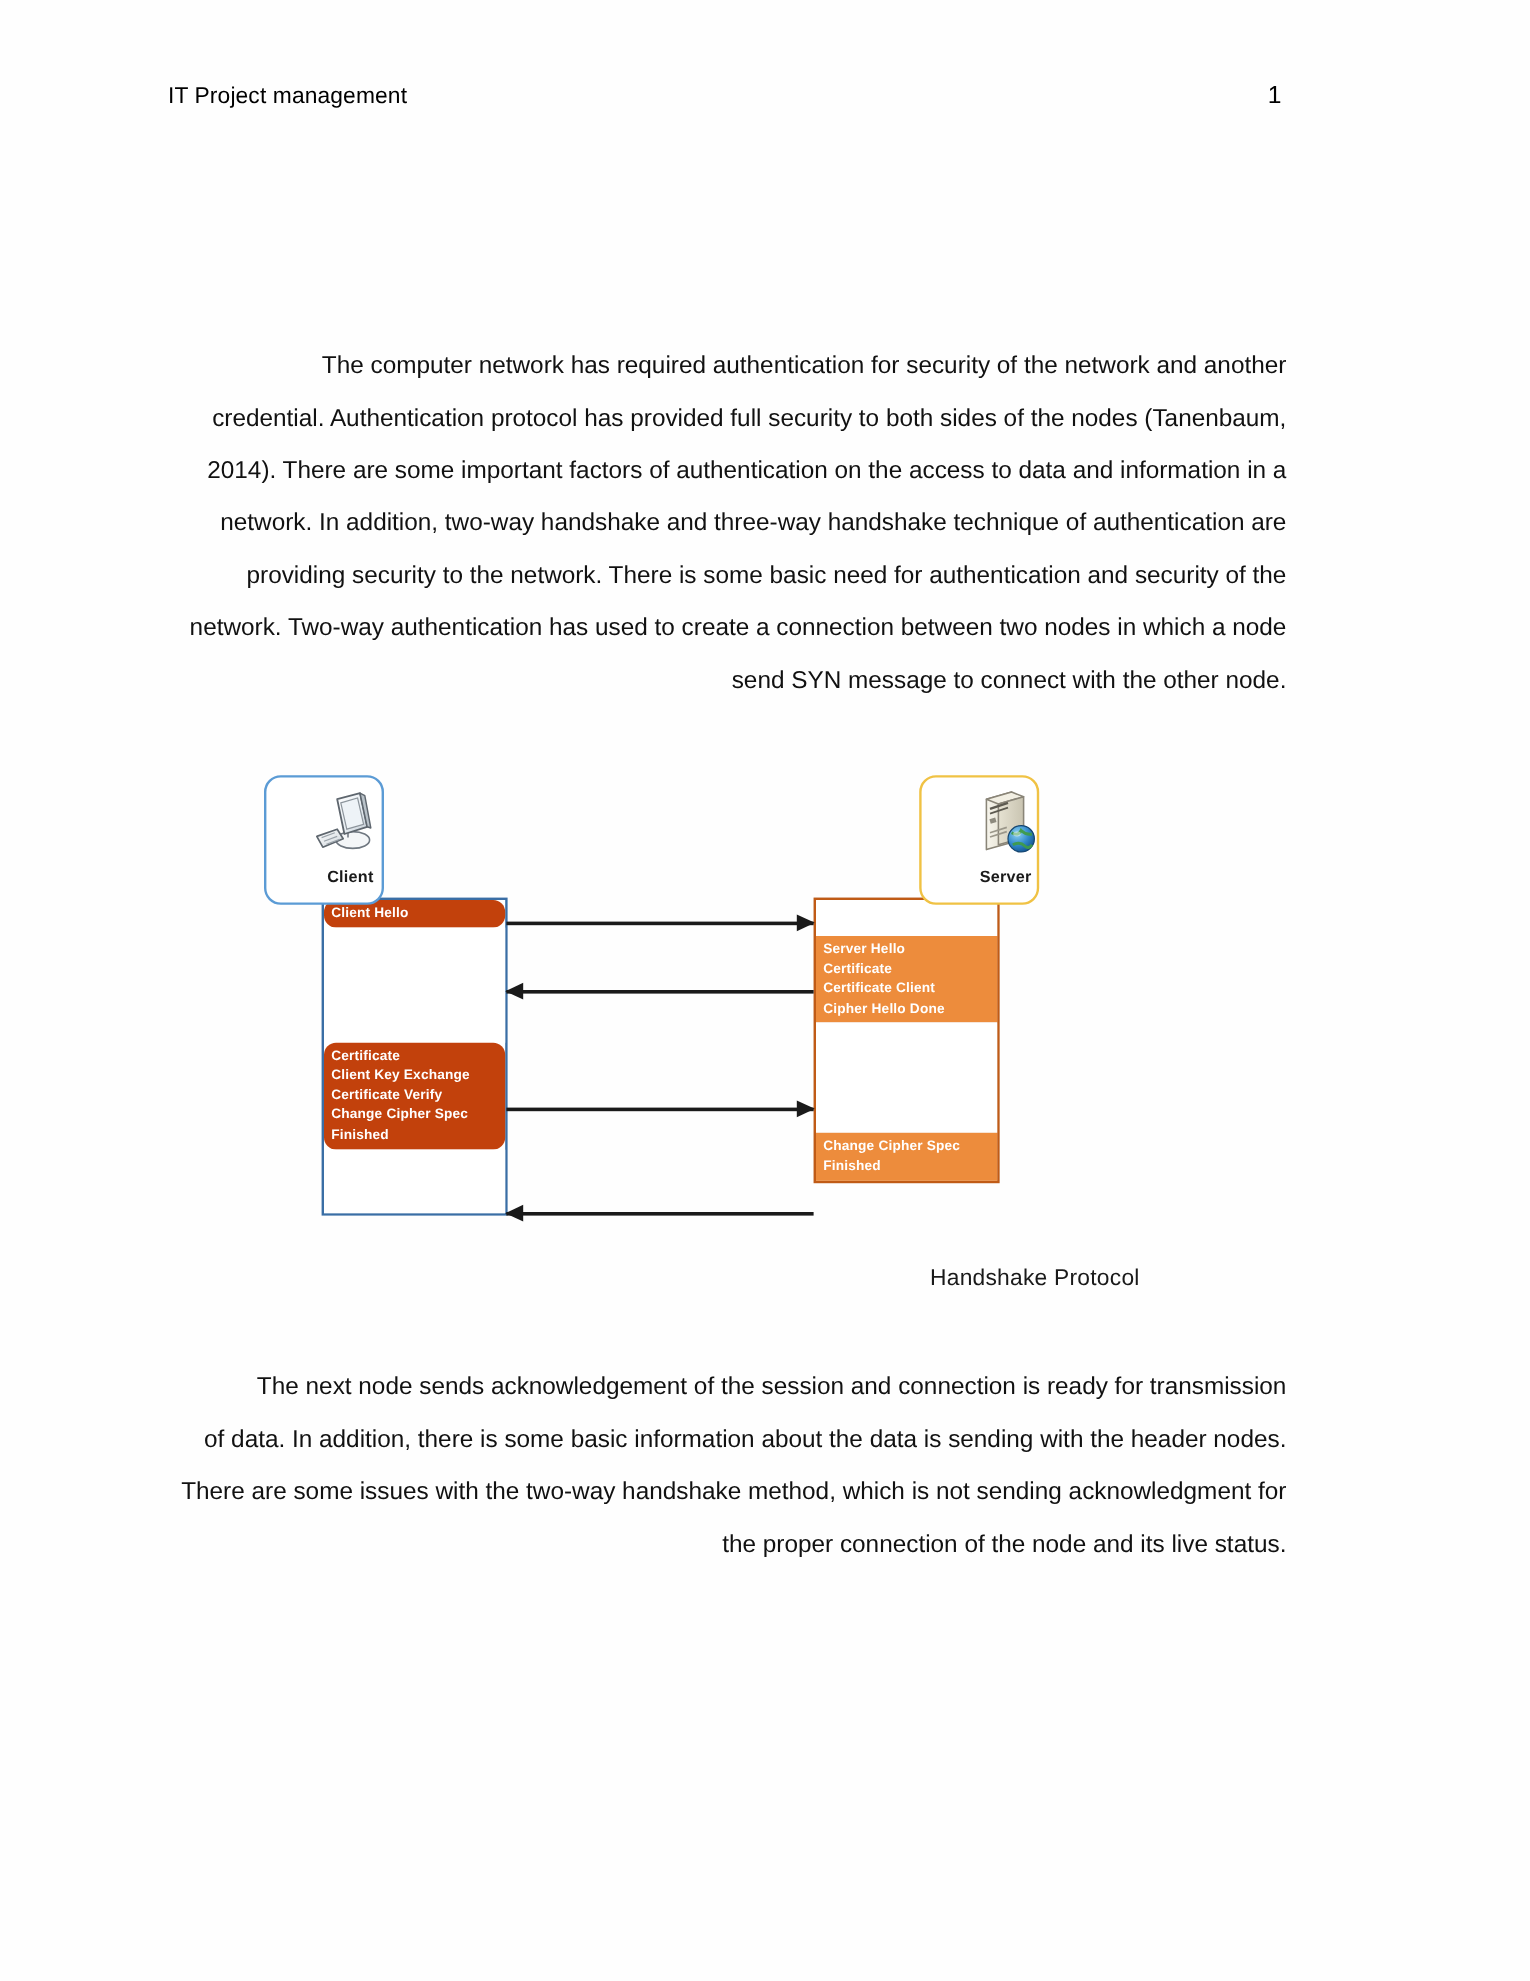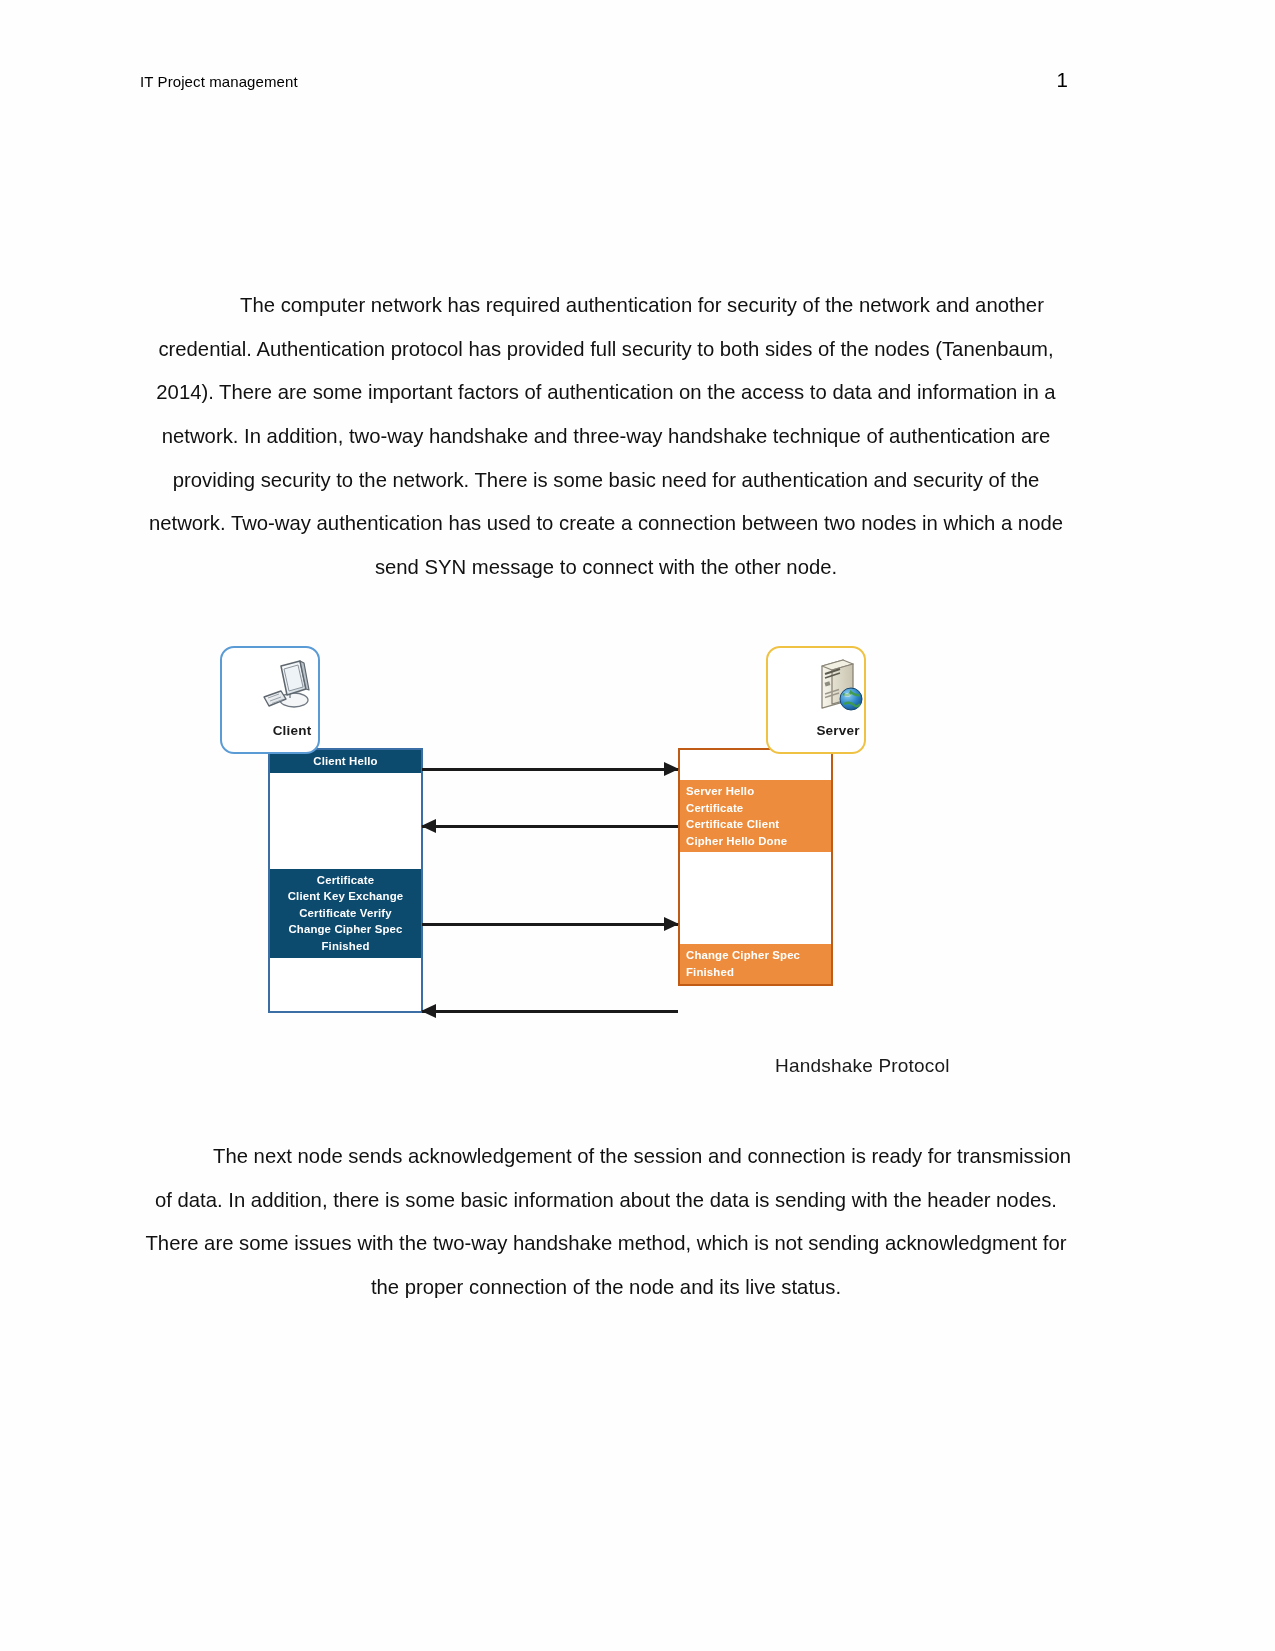--- a/index.html
+++ b/index.html
@@ -26,21 +26,21 @@
     position: absolute;
     left: 140px;
     top: 68px;
     width: 928px;
     display: flex;
     justify-content: space-between;
     align-items: baseline;
     font-size: 20.5px;
     letter-spacing: 0.1px;
   }
-  .doc-header .hdr-title { font-size: 15px; }
+  .doc-header .hdr-title { font-size: 19px; }
   .doc-header .hdr-page  { font-size: 20.5px; }
 
   
   .q-title {
     position: absolute;
     left: 0;
     right: 0;
     top: 192px;
     text-align: center;
     font-size: 23px;
@@ -49,21 +49,21 @@
     letter-spacing: 1.2px;
   }
 
   
   .para {
     position: absolute;
     left: 140px;
     width: 932px;
     font-size: 20.3px;
     line-height: 43.6px;
-    text-align: center;
+    text-align: right;
     color: #111111;
   }
   .para .indent { display: inline-block; width: 72px; }
   #para-1 { top: 264px; }
   #para-2 { top: 1115px; }
 
   
   .diagram {
     position: absolute;
     left: 215px;
@@ -127,21 +127,21 @@
   }
   .flight {
     box-sizing: border-box;
     font-size: 11.4px;
     font-weight: bold;
     line-height: 16.6px;
     letter-spacing: 0.15px;
     padding: 3px 6px;
     color: #ffffff;
   }
-  .client-col .flight.filled { background: #0c4a6e; text-align: center; }
+  .client-col .flight.filled { background: #c2410c; text-align: left; border-radius: 10px; }
   .client-col .flight.empty  { background: #ffffff; }
   .server-col .flight.filled { background: #ed8c3c; text-align: left; }
   .server-col .flight.empty  { background: #ffffff; }
 
   
   .arrow {
     position: absolute;
     height: 3px;
     background: #1a1a1a;
     z-index: 5;

